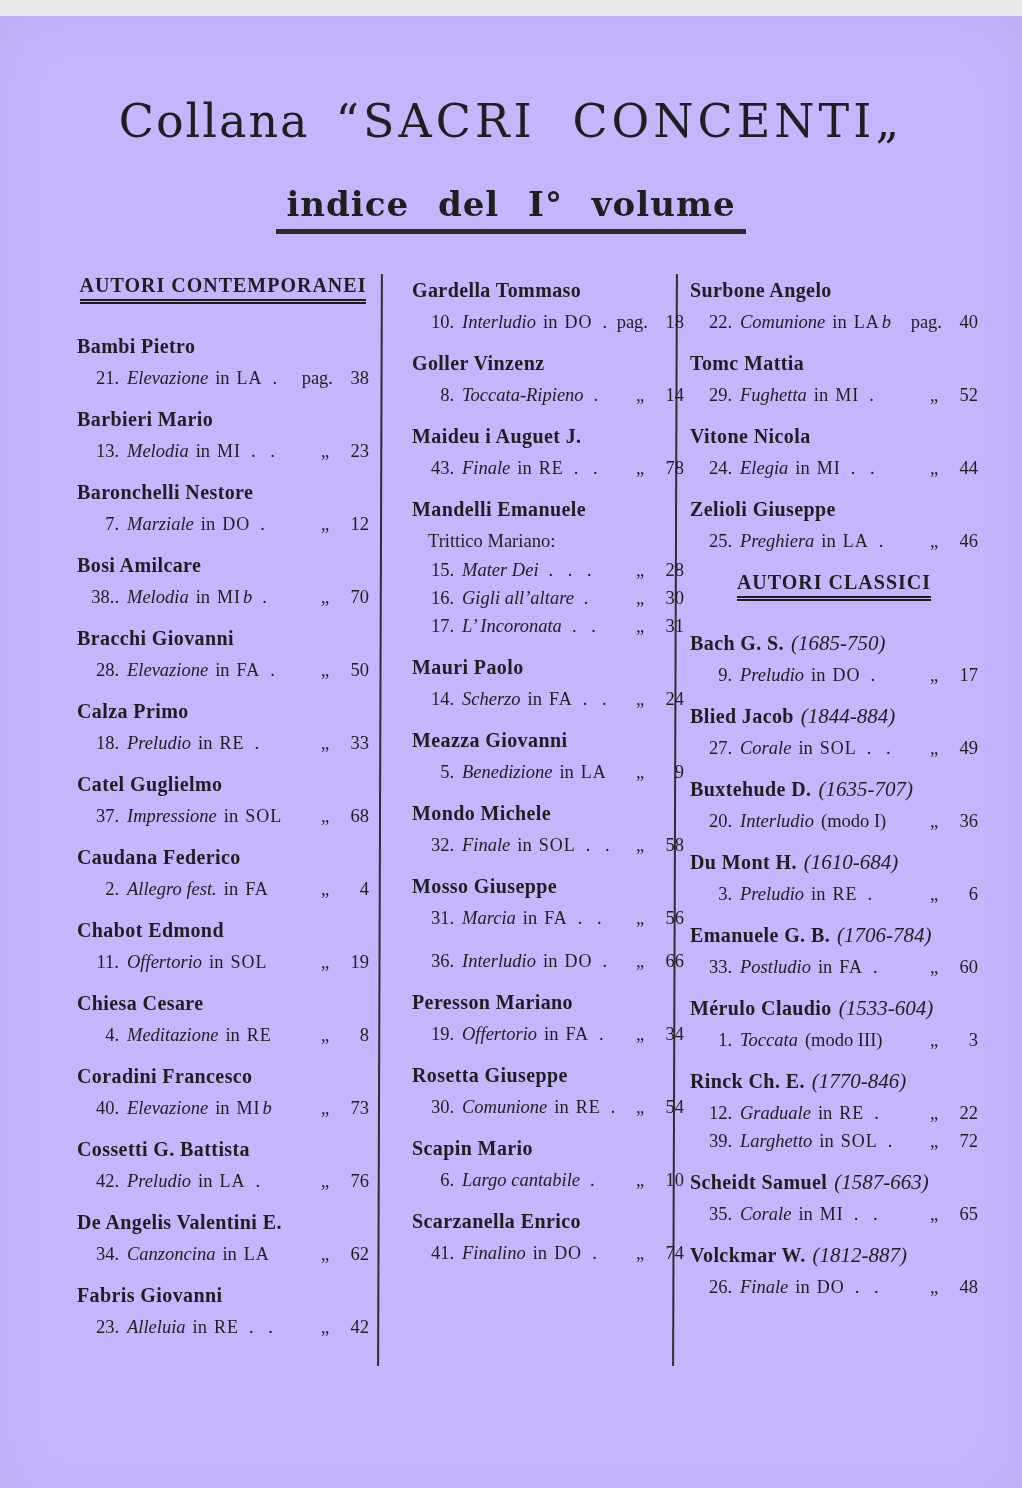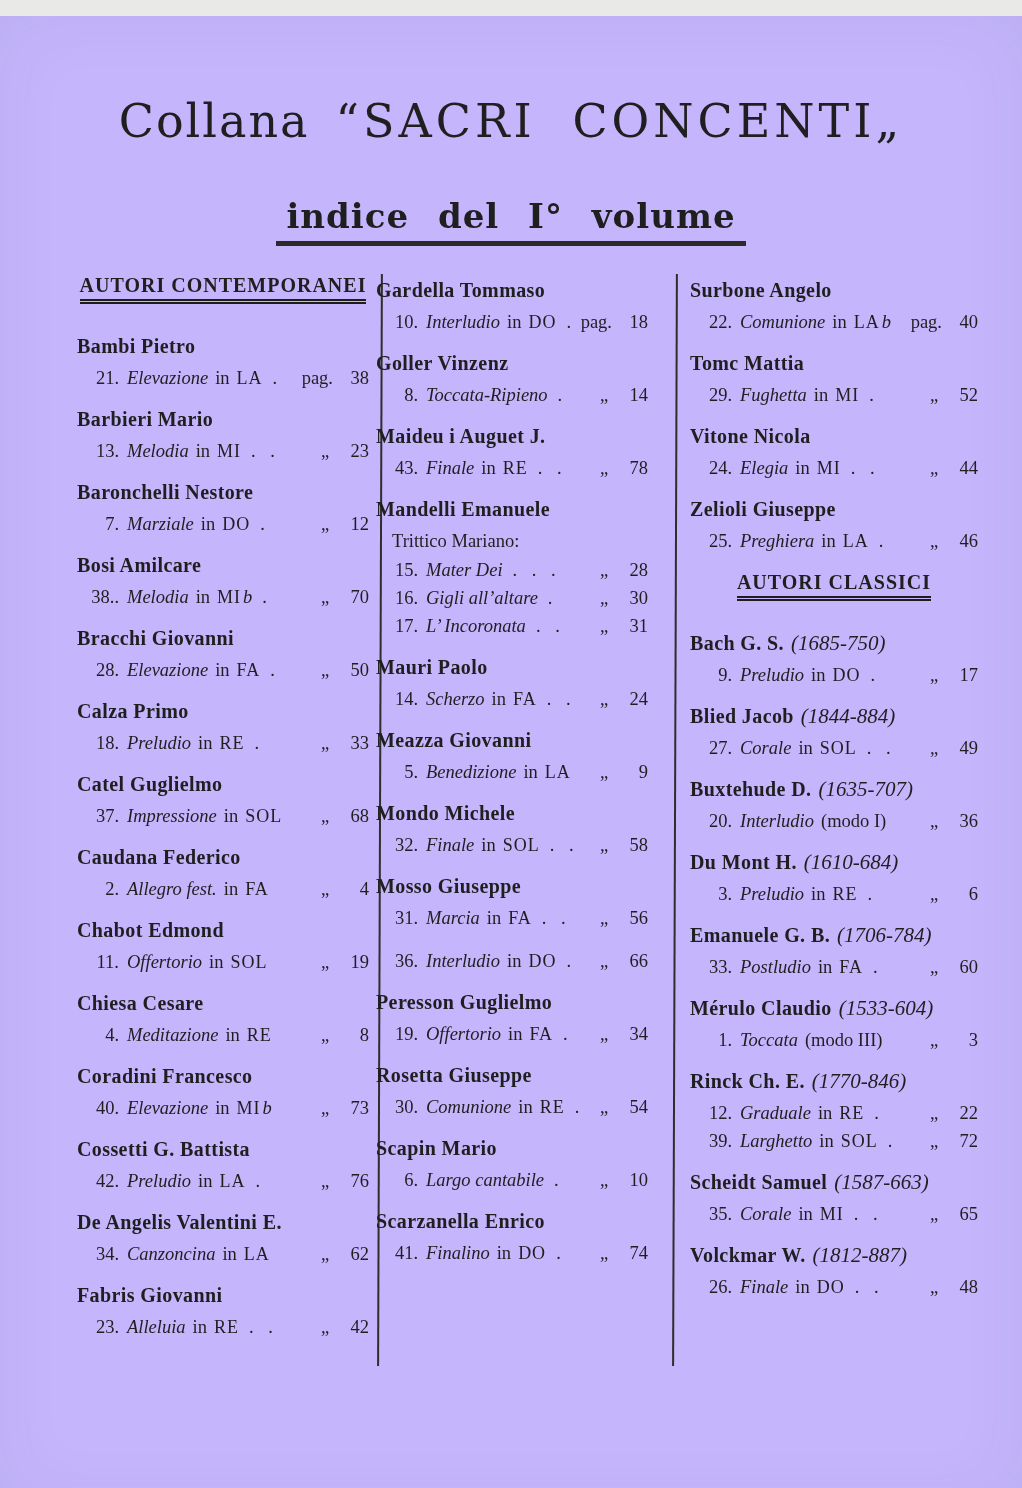--- a/index.html
+++ b/index.html
@@ -20,36 +20,36 @@
   }
   
   .title-wrap{
     position:absolute;top:78px;left:0;width:100%;
     text-align:center;
     font-family:"DejaVu Serif", serif;
   }
   .title-word{font-size:46px;letter-spacing:2px;margin-right:26px;}
   .title-caps{font-size:46px;letter-spacing:4px;word-spacing:18px;}
   .subtitle-wrap{
-    position:absolute;top:180px;left:0;width:100%;text-align:center;
+    position:absolute;top:168px;left:0;width:100%;text-align:center;
   }
   .subtitle{
     display:inline-block;
     font-family:"DejaVu Serif", serif;
     font-weight:700;
     font-size:34px;
     word-spacing:16px;
     letter-spacing:1px;
     border-bottom:5px solid #2b2b28;
     padding:0 10px 5px 10px;
   }
   
   .col{position:absolute;top:258px;}
   .col-1{left:77px;width:292px;}
-  .col-2{left:376px;width:272px;top:262px;}
+  .col-2{left:412px;width:272px;top:262px;}
   .col-3{left:690px;width:288px;top:262px;}
   .divider{
     position:absolute;top:258px;height:1092px;width:2px;
     background:#2e2e2b;
   }
   .divider-1{left:379px;transform:rotate(0.2deg);}
   .divider-2{left:674px;transform:rotate(0.2deg);}
   
   .section-header{text-align:center;margin:0 0 30px 0;}
   .col-3 .section-header{margin:16px 0 30px 0;}
@@ -413,21 +413,21 @@
           <span class="title-it">Interludio</span>
           <span class="tail">in</span>
           <span class="key">DO</span>
           <span class="dots">.</span>
           <span class="spacer"></span>
           <span class="ref">„</span>
           <span class="page-num">66</span>
         </div>
       </div>
       <div class="group">
-        <div class="author-line"><span class="author">Peresson Guglielmo</span></div>
+        <div class="author-line"><span class="author">Peresson Mariano</span></div>
         <div class="entry">
           <span class="num">19.</span>
           <span class="title-it">Offertorio</span>
           <span class="tail">in</span>
           <span class="key">FA</span>
           <span class="dots">.</span>
           <span class="spacer"></span>
           <span class="ref">„</span>
           <span class="page-num">34</span>
         </div>

